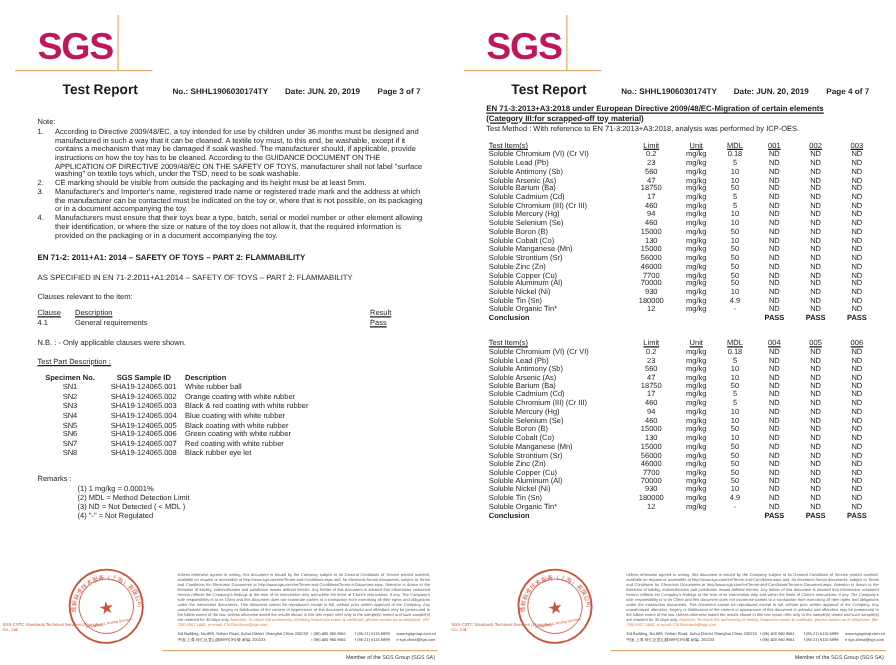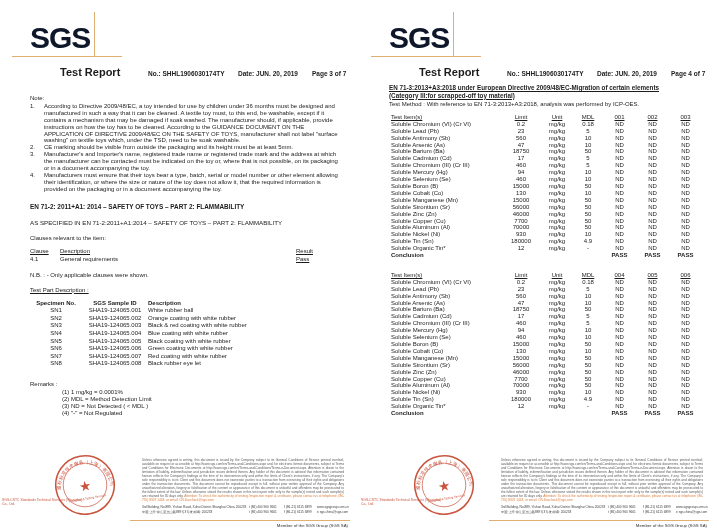--- a/index.html
+++ b/index.html
@@ -8,26 +8,26 @@
     width:717px;height:532px;position:relative;background:#ffffff;
     font-family:"Liberation Sans","DejaVu Sans",sans-serif;color:#1c1c1c;
     overflow:hidden;
   }
   .page{position:absolute;top:0;width:358px;height:532px;background:#fff;overflow:hidden;}
   #page-left{left:0;}
   #page-right{left:359px;}
 
   
   .logo{position:absolute;top:20px;left:30px;width:74px;height:38px;}
-  .logo-text{font-weight:bold;font-size:30px;line-height:36px;color:#0f172a;letter-spacing:-1px;display:inline-block;}
+  .logo-text{font-weight:bold;font-size:30px;line-height:36px;color:#be185d;letter-spacing:-1px;display:inline-block;}
   .logo-hline{position:absolute;left:-18px;bottom:1px;width:110px;height:1px;background:#dfae72;display:block;}
   .logo-vline{position:absolute;left:64px;top:-8px;width:1px;height:44px;background:#dfae72;display:block;}
 
   
-  .hdr{position:absolute;top:66px;left:16px;width:100%;height:14px;font-weight:bold;}
+  .hdr{position:absolute;top:66px;left:6px;width:100%;height:14px;font-weight:bold;}
   .hdr-title{position:absolute;left:44px;top:0;font-size:11px;}
   .hdr-no{position:absolute;left:132px;top:4px;font-size:6.5px;}
   .hdr-date{position:absolute;left:222px;top:4px;font-size:6.5px;}
   .hdr-page{position:absolute;left:296px;top:4px;font-size:6.5px;}
 
   
   .content{position:absolute;left:30px;width:313px;font-size:6px;line-height:6.9px;}
   #content-left{top:95px;}
   #content-right{top:84px;}
 

